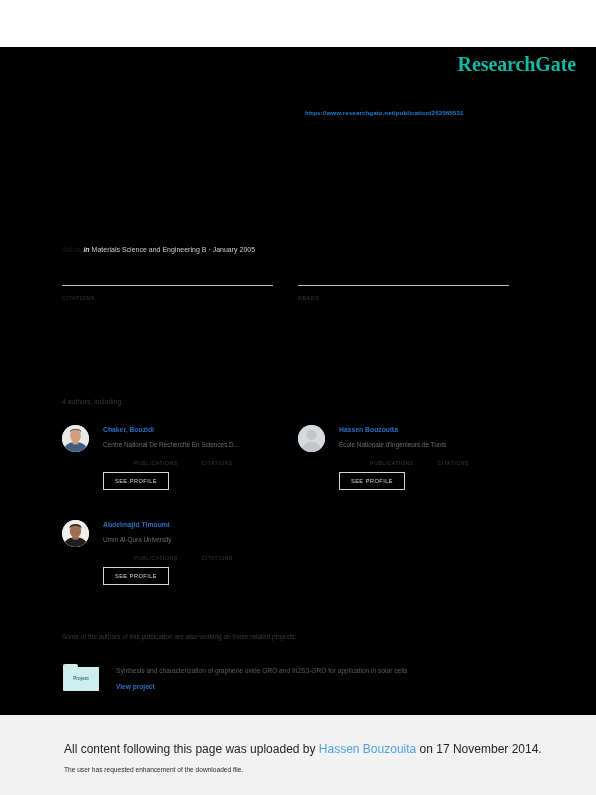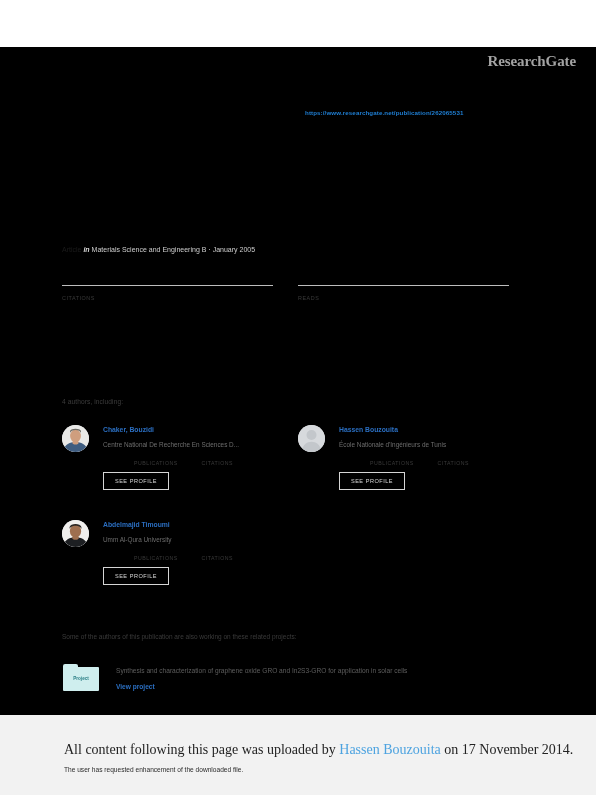--- a/index.html
+++ b/index.html
@@ -15,22 +15,22 @@
 
   
   .page-dark {
     position:absolute; left:0; top:47px; width:596px; height:668px;
     background:#000000;
   }
 
   .rg-logo {
     position:absolute; right:20px; top:6px;
     font-family:"Liberation Serif", serif;
-    font-size:15px; font-weight:700; letter-spacing:-0.1px;
-    color:#a3a3a3; white-space:nowrap;
+    font-size:20px; font-weight:700; letter-spacing:-0.1px;
+    color:#14b8a6; white-space:nowrap;
   }
 
   .rg-url {
     position:absolute; left:305px; top:62px;
     font-size:6.2px; color:#1f7fd4; letter-spacing:0.1px;
     white-space:nowrap; font-weight:700;
   }
 
   .article-line {
     position:absolute; left:62px; top:199px;
@@ -133,21 +133,21 @@
     font-size:6.6px; color:#2b6fc2; font-weight:700; cursor:pointer;
   }
 
   
   .footer {
     position:absolute; left:0; top:715px; width:596px; height:80px;
     background:#f2f2f2;
   }
   .footer-line1 {
     position:absolute; left:64px; top:27px;
-    font-size:14px; color:#232323;font-family:Liberation Serif, serif;
+    font-size:12px; color:#232323;
   }
   .footer-line1 .lnk { color:#4da3e0; }
   .footer-line2 {
     position:absolute; left:64px; top:51px;
     font-size:6.6px; color:#2b2b2b;
   }
 </style>
 </head>
 <body>
 

